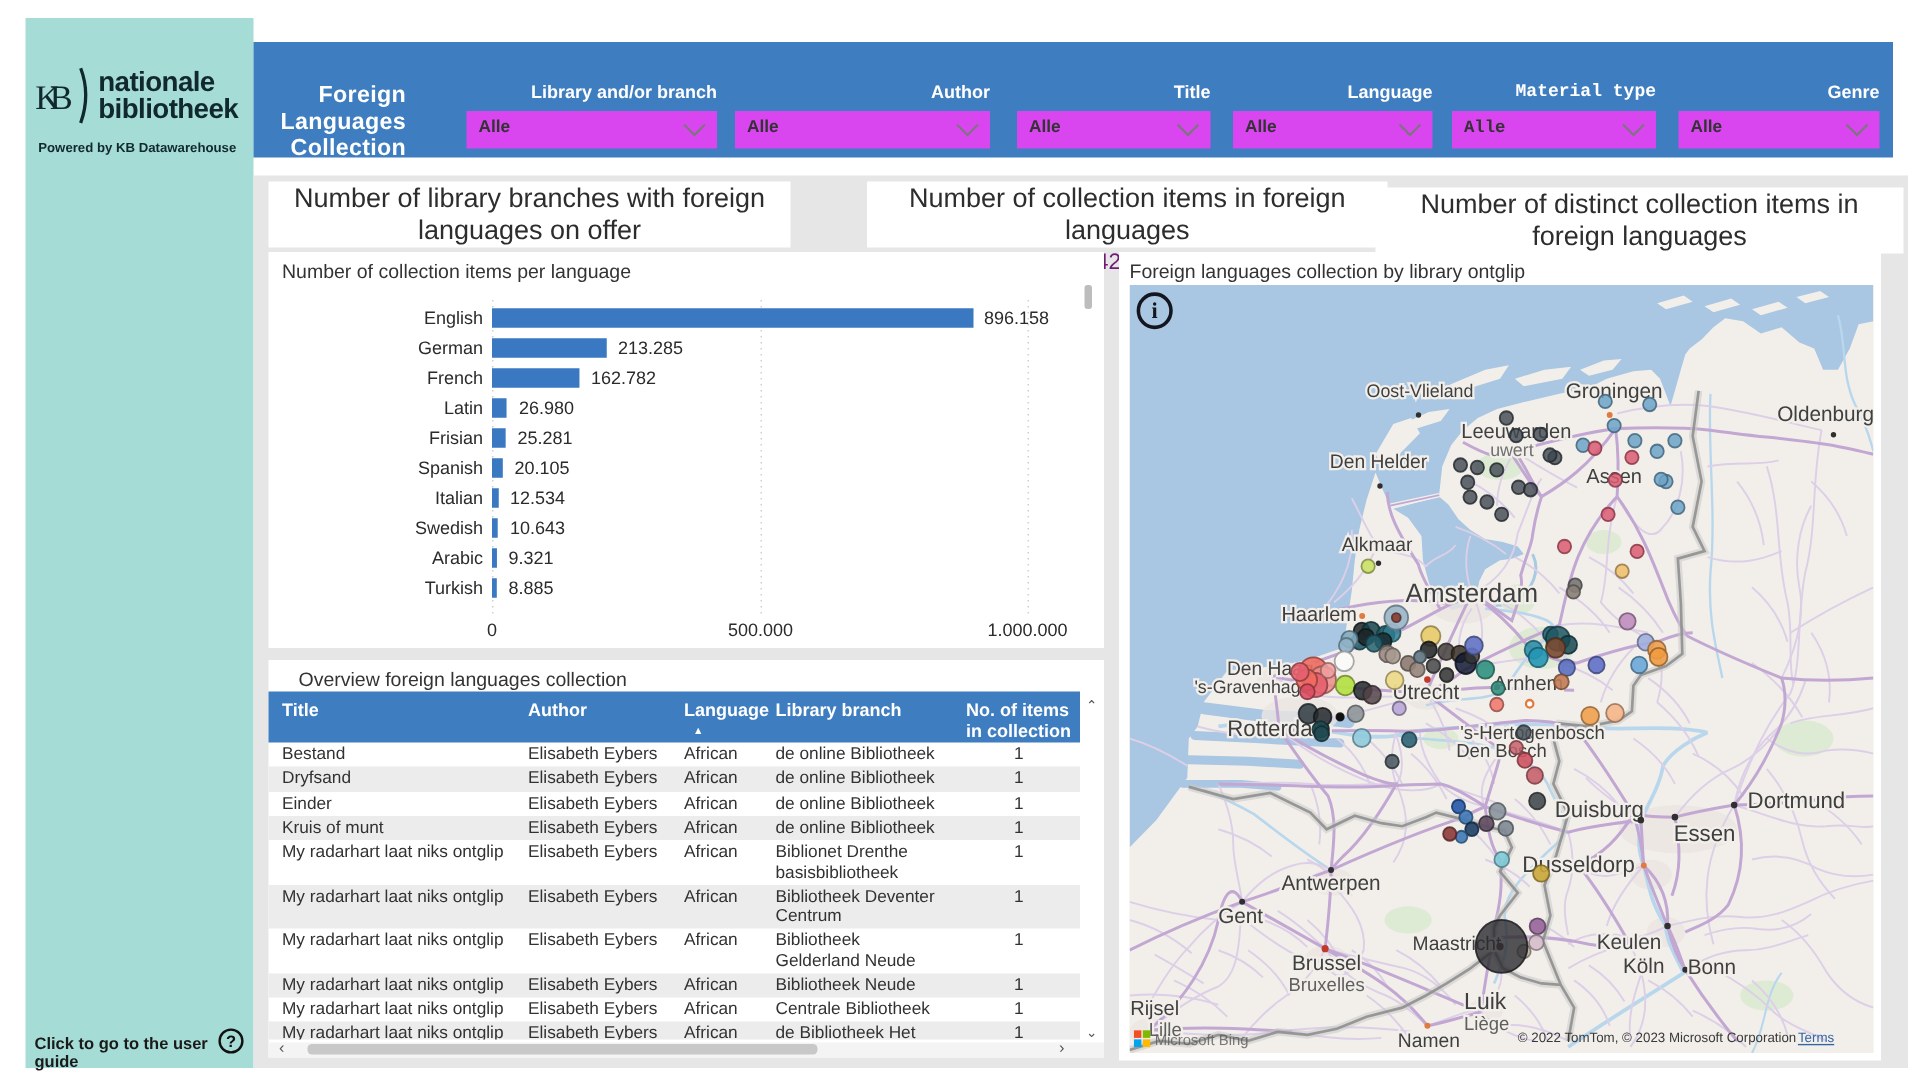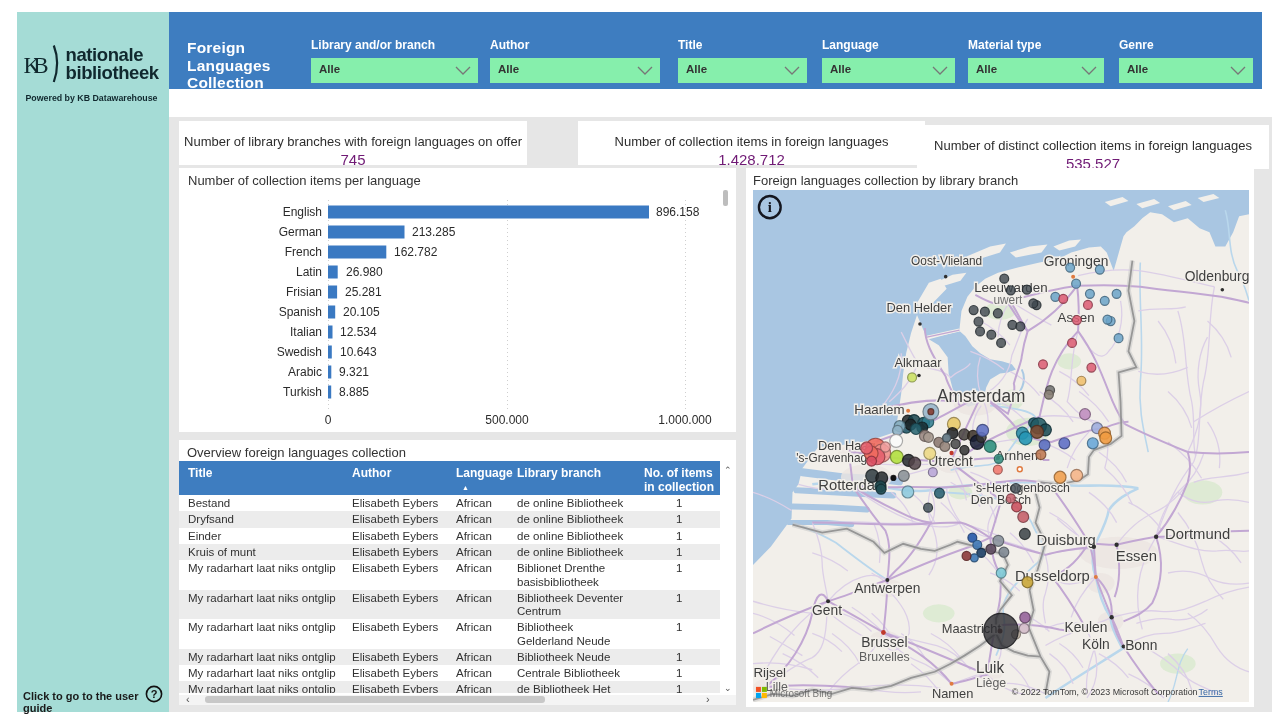--- a/index.html
+++ b/index.html
@@ -2,31 +2,31 @@
 <html><head>
 <meta charset="utf-8">
 <style>
 * { margin:0; padding:0; box-sizing:border-box; }
 html,body { width:1280px; height:720px; background:#fff; font-family:"Liberation Sans", sans-serif; overflow:hidden; }
 #root { position:relative; width:1280px; height:720px; }
 .abs { position:absolute; }
 
 #sidebar { left:17px; top:12px; width:152px; height:700px; background:#a5dcd6; }
 
-#header { left:169px; top:12px; width:1093px; height:77px; background:#3e7dc0; }
+#header { left:169px; top:28px; width:1093px; height:77px; background:#3e7dc0;text-align:right; }
 #htitle { position:absolute; left:18px; top:27px; color:#fff; font-weight:bold; font-size:15.5px; line-height:17.5px; letter-spacing:0.2px;}
 .filter { position:absolute; }
 .flabel { color:#fff; font-weight:bold; font-size:12px; margin-bottom:6px; }
-.fbox { background:#86efac; height:25px; position:relative; }
+.fbox { background:#d946ef; height:25px; position:relative; }
 .fbox .alle { position:absolute; left:8px; top:5px; font-size:11.5px; color:#333; font-weight:bold;}
 .fbox svg { position:absolute; right:7px; top:8px; }
 
 #grayzone { left:169px; top:117px; width:1103px; height:595px; background:#e6e6e6; }
 .card { position:absolute; background:#fff; }
-.kpi-label { text-align:center; font-size:13px; color:#2d2d2d; padding-top:13px;}
+.kpi-label { text-align:center; font-size:18px; color:#2d2d2d; padding-top:1px;}
 .kpi-value { text-align:center; font-size:15px; color:#701a75; padding-top:2px;}
 .panel-title { font-size:13px; color:#333; padding:5px 0 0 9px; }
 .thc { position:absolute; top:5px; color:#fff; font-weight:bold; font-size:12px; line-height:14px; }
 .trow { position:relative; width:541px; }
 .trow.alt { background:#ececec; }
 .tc { position:absolute; top:2px; line-height:13.5px; }
 .c1 { left:9px; } .c2 { left:173px; } .c3 { left:277px; } .c4 { left:338px; width:110px; } .c5 { left:497px; }
 </style>
 </head>
 <body>
@@ -77,21 +77,21 @@
     </div>
     <div class="filter" style="left:653px;top:26px;width:133px;">
       <div class="flabel">Language</div>
       <div class="fbox">
           <span class="alle">Alle</span>
           <svg width="16" height="9" viewBox="0 0 16 9">
             <path d="M1 1 L8 8 L15 1" fill="none" stroke="#777" stroke-width="1.3"></path>
           </svg>
         </div>
     </div>
-    <div class="filter" style="left:799px;top:26px;width:136px;">
+    <div class="filter" style="left:799px;top:26px;width:136px;font-family:Liberation Mono, monospace;">
       <div class="flabel">Material type</div>
       <div class="fbox">
           <span class="alle">Alle</span>
           <svg width="16" height="9" viewBox="0 0 16 9">
             <path d="M1 1 L8 8 L15 1" fill="none" stroke="#777" stroke-width="1.3"></path>
           </svg>
         </div>
     </div>
     <div class="filter" style="left:950px;top:26px;width:134px;">
       <div class="flabel">Genre</div>
@@ -166,21 +166,21 @@
       <g font-size="12" fill="#2b2b2b" text-anchor="middle">
         <text x="149" y="232">0</text>
         <text x="328" y="232">500.000</text>
         <text x="506" y="232">1.000.000</text>
       </g>
     </svg>
     <div style="position:absolute;right:8px;top:22px;width:5px;height:16px;background:#bdbdbd;border-radius:2px;"></div>
   </div>
 
   <div class="card" id="tablepanel" style="left:179px;top:440px;width:557px;height:265px;">
-    <div class="panel-title" style="padding-left:8px;">Overview foreign languages collection</div>
+    <div class="panel-title" style="padding-left:20px;">Overview foreign languages collection</div>
     <div class="abs" style="left:0;top:21px;width:541px;height:34px;background:#3e7dc0;">
       <span class="thc" style="left:9px;">Title</span>
       <span class="thc" style="left:173px;">Author</span>
       <span class="thc" style="left:277px;">Language</span>
       <span class="thc" style="left:338px;">Library branch</span>
       <span class="thc" style="left:465px;">No. of items<br>in collection</span>
       <span style="position:absolute;left:283px;top:23px;color:#fff;font-size:7px;">▲</span>
     </div>
     <div id="tbody" class="abs" style="left:0;top:55px;width:541px;height:198px;overflow:hidden;font-size:11.5px;color:#323232;">
       <div class="trow" style="height:16.3px;">
@@ -259,21 +259,21 @@
       <div style="position:absolute;left:3px;top:222px;color:#555;font-size:9px;">⌄</div>
     </div>
     <div class="abs" style="left:0;top:255px;width:557px;height:10px;background:#f4f4f4;">
       <div style="position:absolute;left:7px;top:-2px;color:#555;font-size:11px;">‹</div>
       <div style="position:absolute;left:527px;top:-2px;color:#555;font-size:11px;">›</div>
       <div style="position:absolute;left:26px;top:1px;width:340px;height:7px;background:#c8c8c8;border-radius:3px;"></div>
     </div>
   </div>
 
   <div class="card" id="mappanel" style="left:746px;top:168px;width:508px;height:539px;">
-    <div class="panel-title" style="padding-left:7px;">Foreign languages collection by library branch</div>
+    <div class="panel-title" style="padding-left:7px;">Foreign languages collection by library ontglip</div>
     <div id="mapbox" style="position:absolute;left:7px;top:22px;width:496px;height:512px;background:#f2efea;overflow:hidden;"><svg width="496" height="512" viewBox="0 0 502 508" preserveAspectRatio="none" font-family="Liberation Sans, sans-serif">
 <rect width="502" height="508" fill="#f2efea"></rect>
 <path fill="#a9c6e2" d="M0,0 L502,0 L502,24
  L492,26 L486,42 L478,56 L468,56 L462,42 L452,38 L440,28 L426,32 L414,24 L402,22 L394,28 L386,36 L378,42 L375,46
  L372,56 L368,70 L365,80 L358,62 L352,56 L340,57
  L322,62 L310,68 L290,72 L268,77 L248,82 L235,88 L225,96 L217,106 L211,120 L209,138
  L176,146 L172,138 L166,124
  L160,142 L155,162 L152,182 L150,202 L147,222 L144,240
  L120,248 L100,252 L66,255 L50,276 L46,292 L40,300 L39,326 L18,354 L0,372 Z"></path>
 <path fill="#a9c6e2" d="M178,148 L209,140 L215,145 L222,155 L230,162 L240,168 L252,170 L262,173 L266,178 L258,181 L250,182 L240,188 L236,196 L234,206 L228,212 L218,215 L208,209 L202,197 L198,182 L197,166 L188,154 Z"></path>

